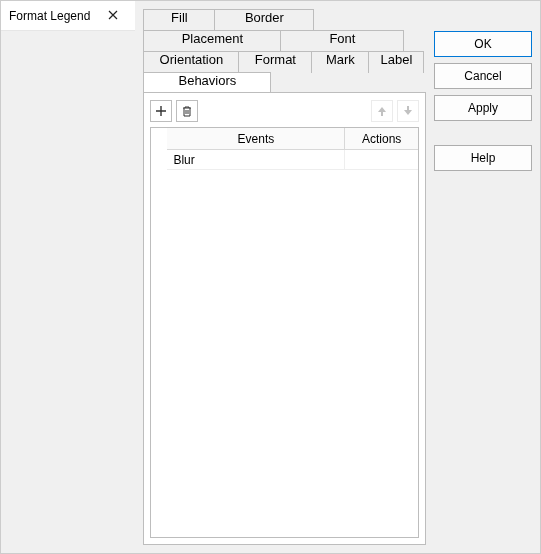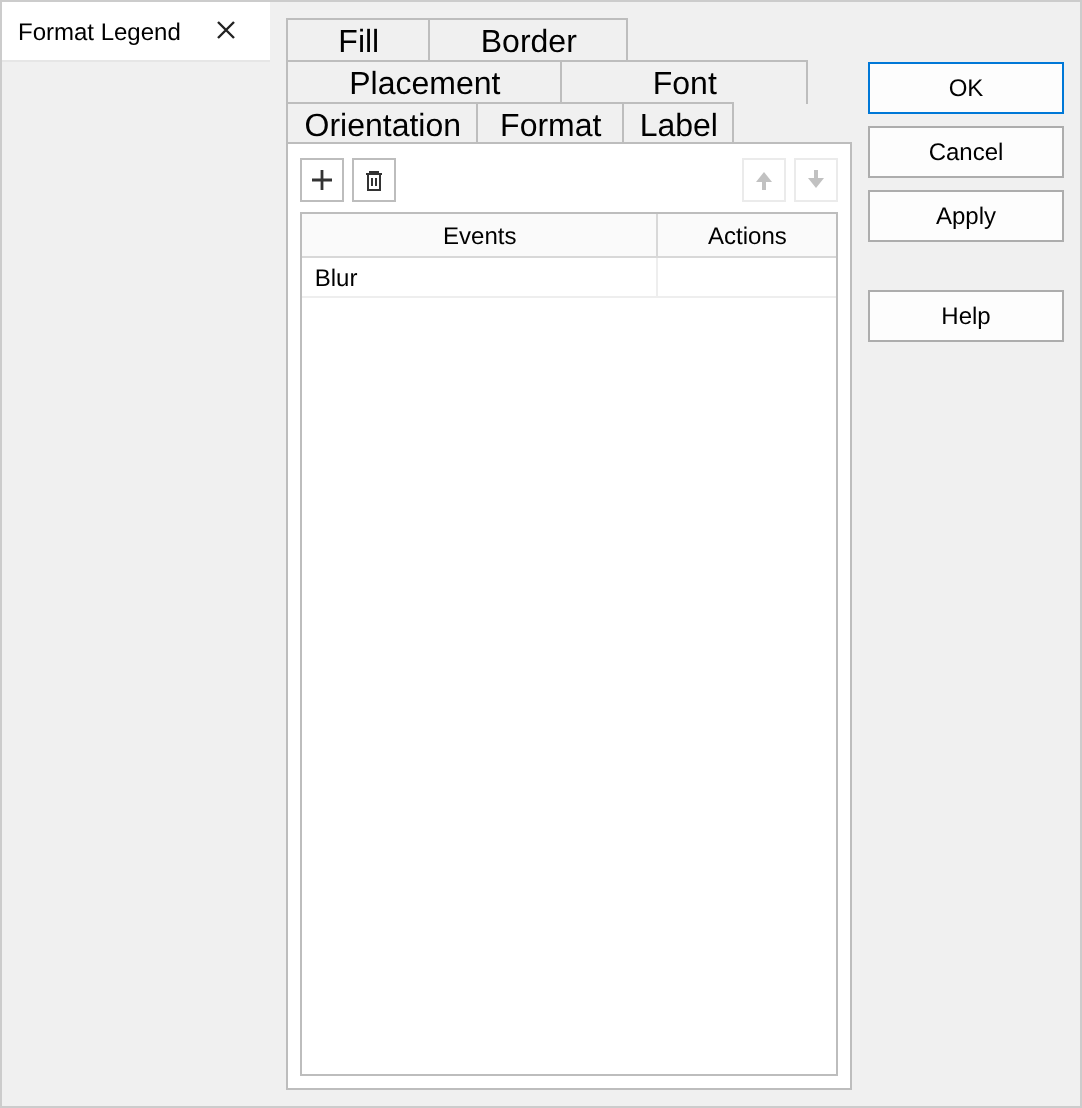--- a/index.html
+++ b/index.html
@@ -58,23 +58,23 @@
     flex-wrap: wrap;
     position: relative;
     z-index: 1;
   }
   .tab {
     border: 1px solid #bdbdbd;
     border-bottom: none;
     background: #f0f0f0;
     height: 22px;
     display: flex;
-    align-items: flex-end;
-    justify-content: center;
-    font-size: 16px;
+    align-items: flex-start;
+    justify-content: center;
+    font-size: 13px;
     margin-right: -1px;
     margin-bottom: -1px;
     padding: 0 4px;
   }
   .tab.row1 { }
   .tab.fill   { width: 72px; }
   .tab.border { width: 100px; }
   .tab.placement { width: 138px; }
   .tab.font   { width: 124px; }
   .tab.orientation { width: 96px; }
@@ -118,20 +118,21 @@
   .iconbtn svg { display: block; }
   .spacer { flex: 1; }
   .iconbtn.disabled { opacity: 0.45; border-color: #d4d4d4; }
   .grid {
     flex: 1;
     border: 1px solid #bdbdbd;
     background: #fff;
     display: flex;
     flex-direction: column;
     overflow: hidden;
+    padding-left: 16px;
   }
   .grid-head {
     display: flex;
     height: 22px;
     background: #fafafa;
     border-bottom: 1px solid #d8d8d8;
   }
   .grid-head .col {
     display: flex;
     align-items: center;
@@ -212,22 +213,28 @@
         <div class="tab row1 font">
             <span>Font</span>
           </div>
 
         <div class="tab orientation">
             <span>Orientation</span>
           </div>
         <div class="tab format">
             <span>Format</span>
           </div>
+        <div class="tab mark">
+            <span>Mark</span>
+          </div>
         <div class="tab label">
             <span>Label</span>
+          </div>
+        <div class="tab behaviors active">
+            <span>Behaviors</span>
           </div>
       </div>
 
       <div class="tabpanel">
         <div class="toolbar">
           <div class="iconbtn">
             <span>
               <svg width="12" height="12" viewBox="0 0 12 12">
                   <path d="M6 1 V11 M1 6 H11" stroke="#333" stroke-width="1.4"></path>
                 </svg>

